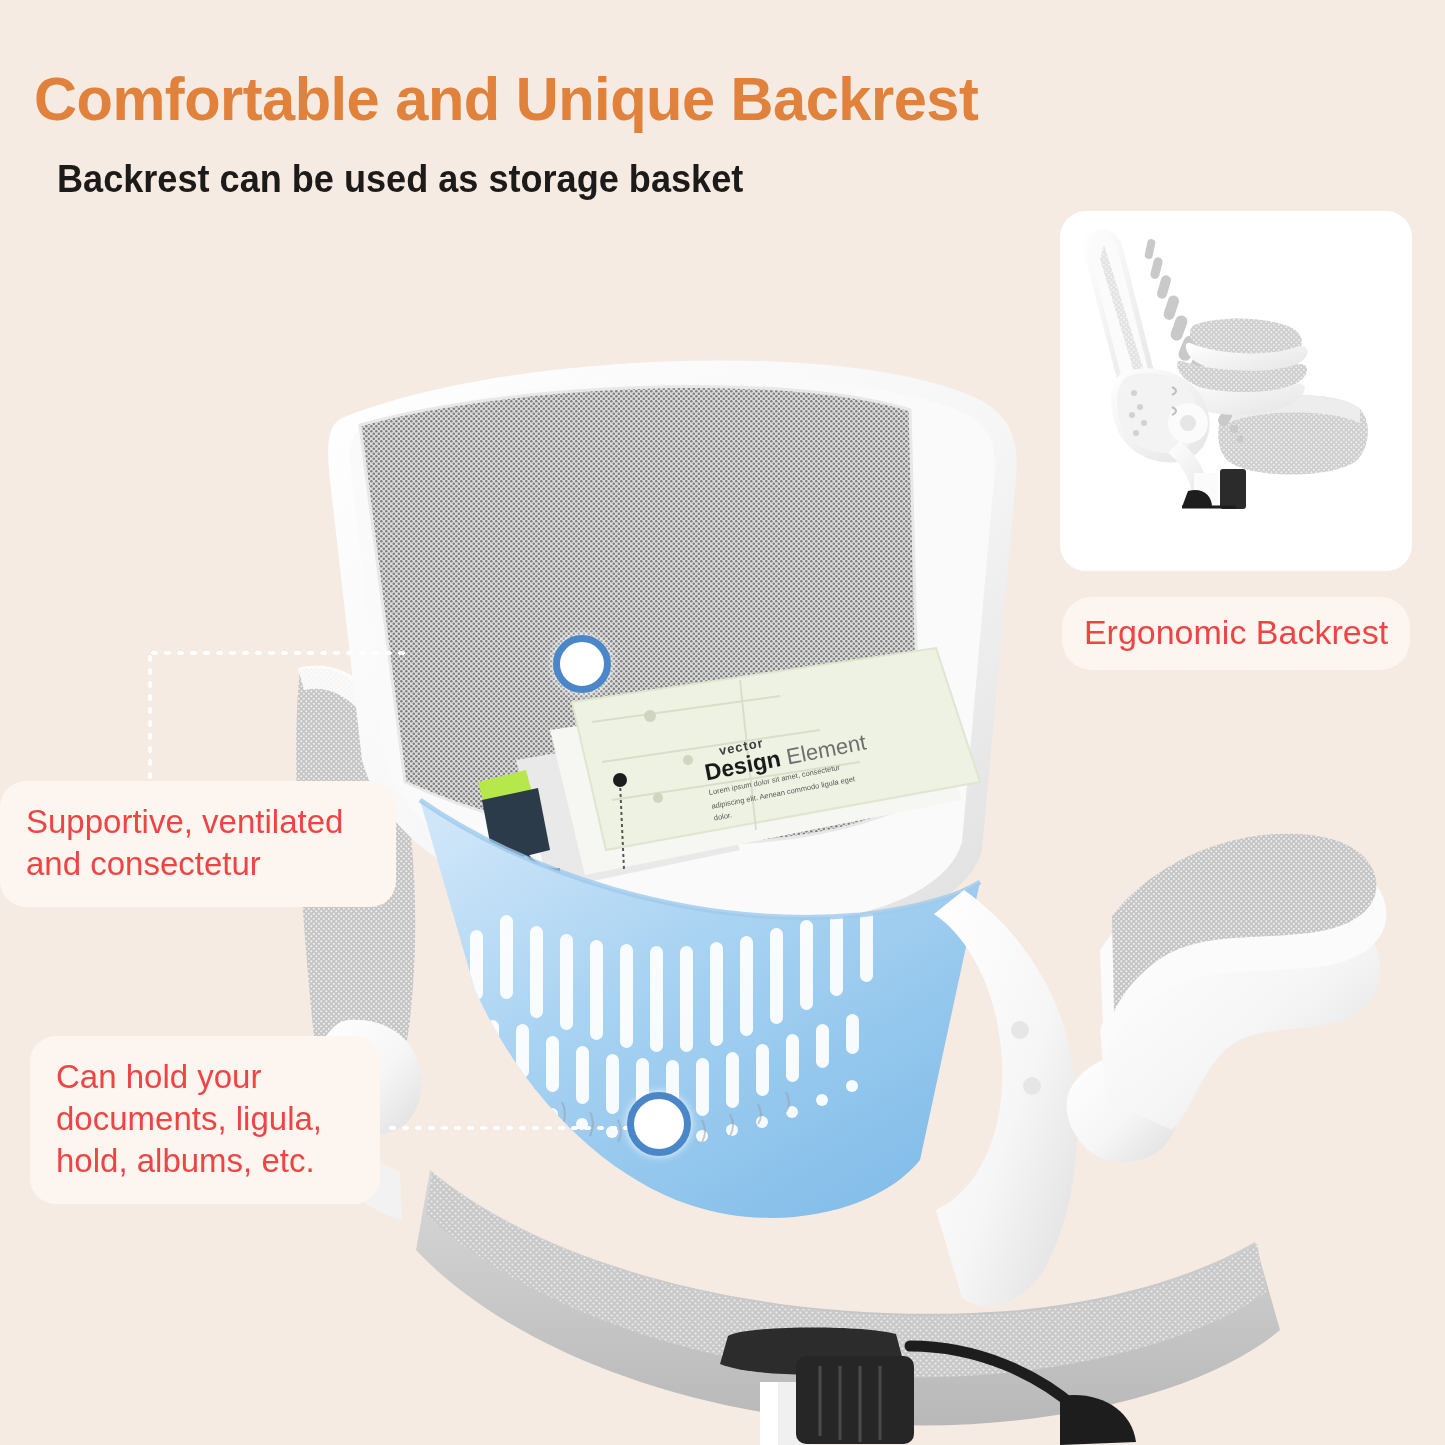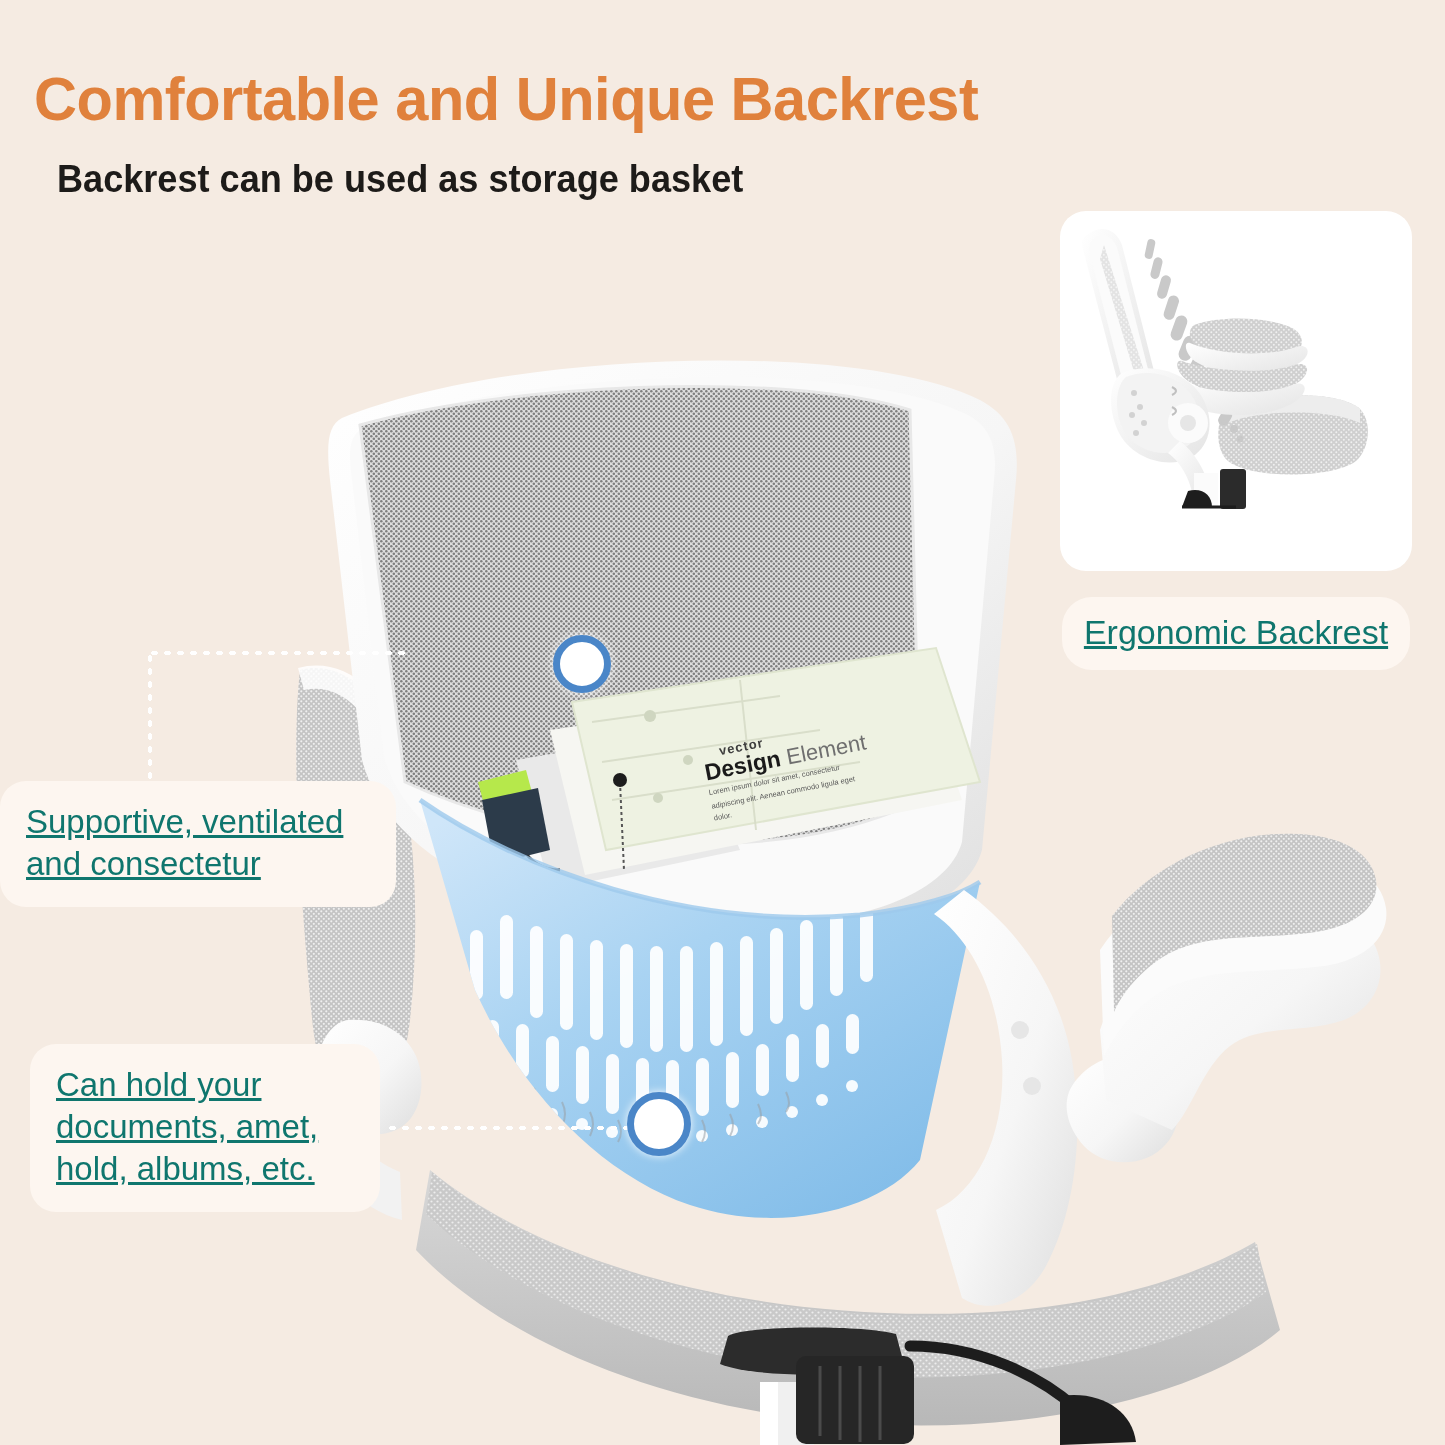--- a/index.html
+++ b/index.html
@@ -27,29 +27,28 @@
     color:#1d1b19;
     white-space:nowrap;
     transform:scaleX(0.95);transform-origin:left center;
   }
 
   
   .pill{
     position:absolute;
     background:#fdf6f0;
     border-radius:26px;
-    color:#0f766e;
+    color:#ef4444;
     font-size:33px;
     line-height:1.27;
     padding:20px 26px 22px 26px;
     box-sizing:border-box;
-    text-decoration:underline;
   }
   #pill-support{left:0;top:781px;width:396px;}
-  #pill-hold{left:30px;top:1036px;width:350px;margin-top:8px;}
+  #pill-hold{left:30px;top:1036px;width:350px;}
   #pill-ergo{
     left:1062px;top:597px;width:348px;
     text-align:center;font-size:34px;padding:14px 10px 16px;
     border-radius:30px;
   }
 
   
   .dot-h{position:absolute;height:4px;
     background-image:radial-gradient(circle, #ffffff 45%, rgba(255,255,255,0) 47%);
     background-size:13px 4px;background-repeat:repeat-x;}
@@ -325,21 +324,21 @@
   <div class="marker" id="marker-top"></div>
   <div class="marker" id="marker-bottom"></div>
 
   <div class="pill" id="pill-support">
     <div>Supportive, ventilated</div>
     <div>and consectetur</div>
   </div>
 
   <div class="pill" id="pill-hold">
     <div>Can hold your</div>
-    <div>documents, amet,</div>
+    <div>documents, ligula,</div>
     <div>hold, albums, etc.</div>
   </div>
 
   <div class="inset-card">
     <svg class="inset-svg" viewBox="0 0 352 360" xmlns="http://www.w3.org/2000/svg">
       <defs>
         <pattern id="insetMesh" width="5" height="5" patternUnits="userSpaceOnUse">
           <rect width="5" height="5" fill="#cfcfcf"></rect>
           <circle cx="1.3" cy="1.3" r="1" fill="#f0f0f0"></circle>
           <circle cx="3.8" cy="3.8" r="1" fill="#f0f0f0"></circle>

